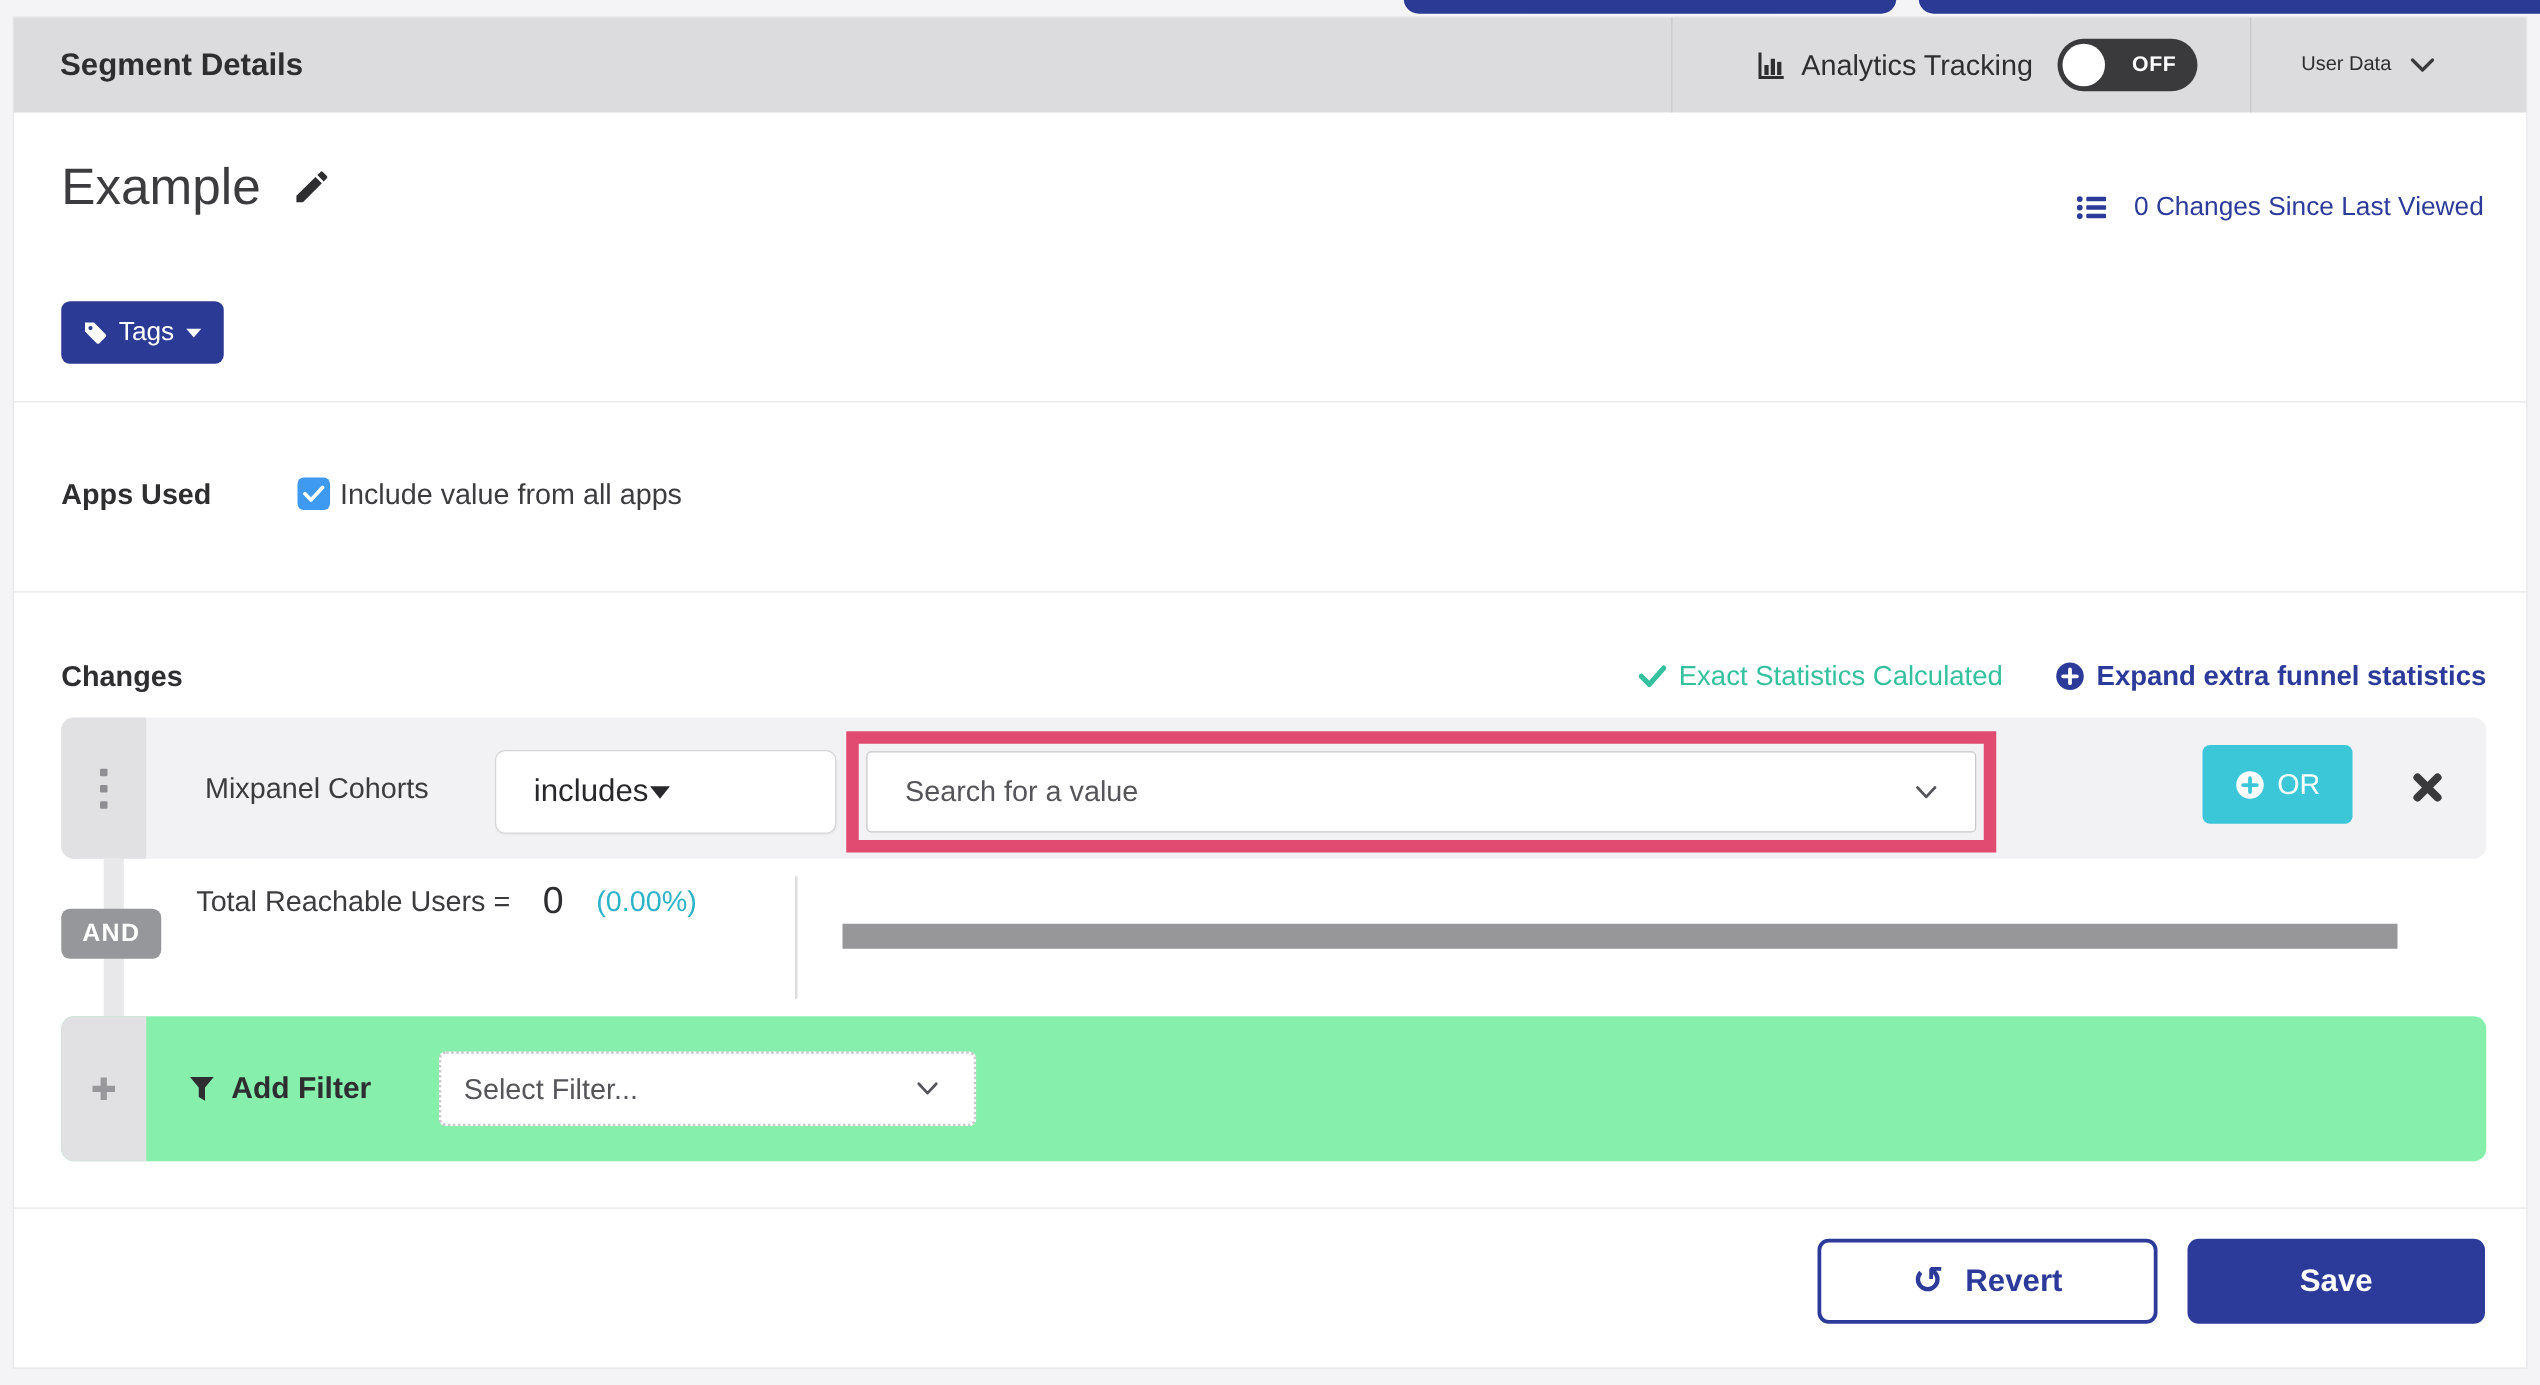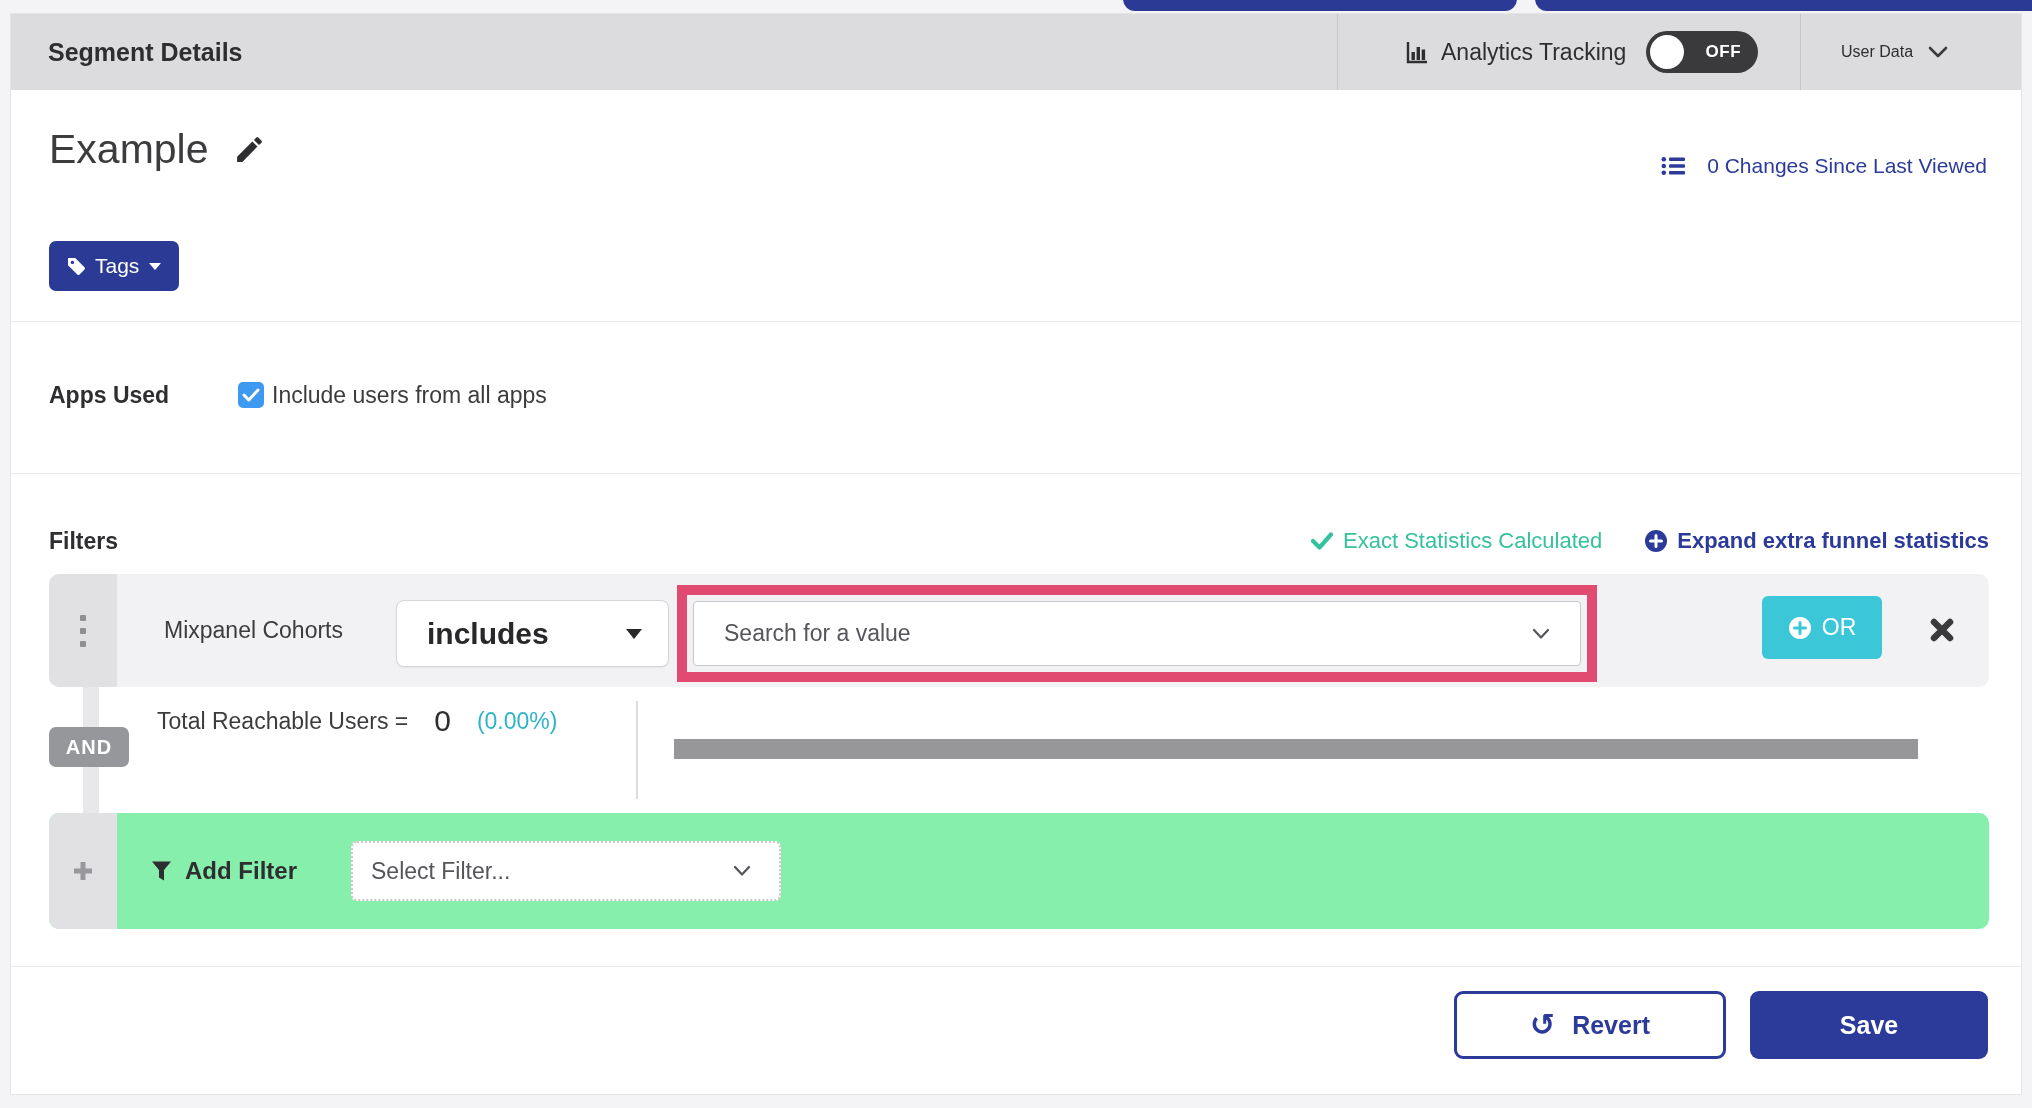--- a/index.html
+++ b/index.html
@@ -49,22 +49,22 @@
   .exact-stats{display:flex;align-items:center;gap:10px;color:#35c19e;font-size:22px;}
   .expand-link{display:flex;align-items:center;gap:9px;color:#2c3b9a;font-size:22px;font-weight:600;margin-left:42px;cursor:pointer;}
 
   
   .filter-row{position:absolute;left:38px;top:560px;width:1940px;height:113px;background:#f2f2f4;border-radius:10px;}
   .drag-col{position:absolute;left:0;top:0;width:68px;height:100%;background:#e1e1e4;border-radius:10px 0 0 10px;
         display:flex;flex-direction:column;align-items:center;justify-content:center;gap:7px;cursor:grab;}
   .dot{width:6px;height:6px;background:#8f8f93;border-radius:1px;}
   .field-label{position:absolute;left:115px;top:0;height:113px;display:flex;align-items:center;font-size:23px;color:#3c3c3f;}
   .includes-dd{position:absolute;left:347px;top:26px;width:273px;height:67px;background:#fff;border:1px solid #d6d6da;
-        border-radius:8px;box-sizing:border-box;display:flex;align-items:center;justify-content:space-between;
-        padding:0 25px 0 30px;font-size:30px;font-weight:bold;color:#28282b;box-shadow:0 1px 2px rgba(0,0,0,.05);cursor:pointer;}
+        border-radius:8px;box-sizing:border-box;display:flex;align-items:center;justify-content:flex-start;
+        padding:0 25px 0 30px;font-size:25px;font-weight:normal;color:#28282b;box-shadow:0 1px 2px rgba(0,0,0,.05);cursor:pointer;}
   .pink-box{position:absolute;left:628px;top:11px;width:920px;height:97px;border:10px solid #e14b72;box-sizing:border-box;}
   .value-select{position:absolute;left:6px;top:6px;right:6px;bottom:6px;background:#fff;border:1px solid #c8c8cc;border-radius:4px;
         display:flex;align-items:center;justify-content:space-between;padding:0 30px;font-size:23px;color:#55555a;cursor:pointer;}
   .or-btn{position:absolute;left:1713px;top:22px;width:120px;height:63px;background:#3cc7d9;border-radius:6px;
         display:flex;align-items:center;justify-content:center;gap:10px;color:#fff;font-size:23px;cursor:pointer;}
   .close-x{position:absolute;left:1880px;top:43px;width:26px;height:26px;cursor:pointer;}
 
   
   .connector{position:absolute;left:72px;top:673px;width:16px;height:126px;background:#e8e8eb;}
   .and-badge{position:absolute;left:38px;top:713px;width:80px;height:40px;background:#96979b;border-radius:7px;
@@ -171,27 +171,27 @@
 
     <div class="hdiv hdiv-1"></div>
 
     <div class="apps-row">
       <span class="apps-label">Apps Used</span>
       <span class="checkbox">
         <svg width="18" height="14" viewBox="0 0 18 14">
           <polyline points="2,7 6.8,12 16,2" fill="none" stroke="#ffffff" stroke-width="3" stroke-linecap="round" stroke-linejoin="round"></polyline>
         </svg>
       </span>
-      <span class="apps-text">Include users from all apps</span>
+      <span class="apps-text">Include value from all apps</span>
     </div>
 
     <div class="hdiv hdiv-2"></div>
 
     <div class="filters-head">
-      <span class="filters-title">Filters</span>
+      <span class="filters-title">Changes</span>
       <span class="spacer"></span>
       <span class="exact-stats">
         <span>
           <svg width="22" height="18" viewBox="0 0 22 18">
             <polyline points="2,9 8.5,15.5 20,2.5" fill="none" stroke="#35c19e" stroke-width="4.2" stroke-linecap="round" stroke-linejoin="round"></polyline>
           </svg>
         </span>
         <span>Exact Statistics Calculated</span>
       </span>
       <span class="expand-link">

